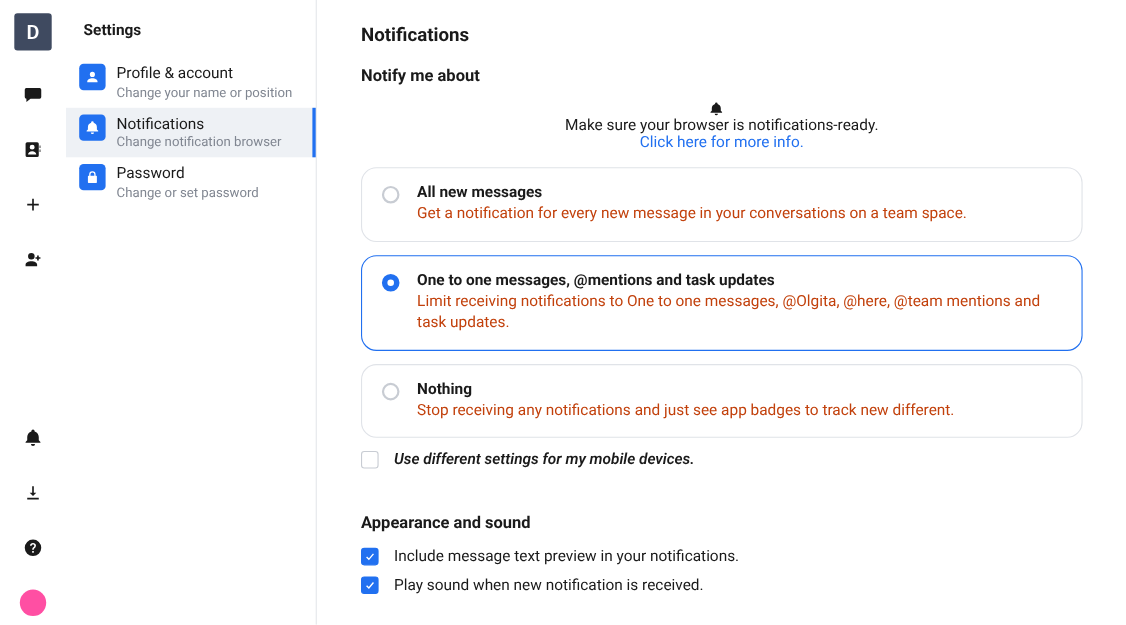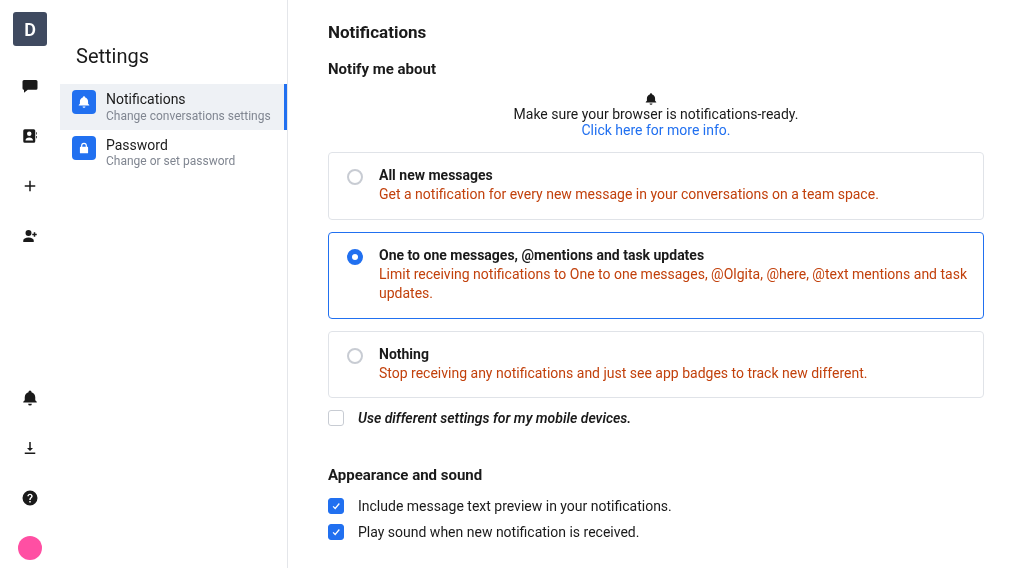--- a/index.html
+++ b/index.html
@@ -49,24 +49,23 @@
     margin-top: 6px;
   }
 
   
   .settings-side {
     width: 228px;
     border-right: 1px solid #e4e6ea;
     padding-top: 20px;
   }
   .settings-title {
-    font-size: 20px;
-    font-weight: 400;
+    font-size: 14px;
+    font-weight: 700;
     padding: 0 16px 16px 16px;
-    margin-top: 24px;
   }
   .settings-item {
     display: flex;
     align-items: flex-start;
     padding: 6px 8px 6px 12px;
     cursor: pointer;
     position: relative;
   }
   .settings-item.active {
     background: #eef1f5;
@@ -114,21 +113,21 @@
     align-items: center;
     font-size: 14px;
     margin-bottom: 14px;
     flex-direction: column;
   }
   .browser-row svg { width: 14px; height: 14px; fill: #1a1a1a; margin-right: 10px; }
   .link { color: #2170f0; text-decoration: none; cursor: pointer; }
 
   .option-card {
     border: 1px solid #e0e3e8;
-    border-radius: 4px;
+    border-radius: 14px;
     padding: 14px 16px 14px 18px;
     display: flex;
     align-items: flex-start;
     margin-bottom: 12px;
     cursor: pointer;
   }
   .option-card.selected {
     border-color: #2170f0;
   }
   .radio {
@@ -222,30 +221,41 @@
     <svg viewBox="0 0 24 24">
         <path d="M12 2a10 10 0 1 0 0 20 10 10 0 0 0 0-20zm1 16h-2v-2h2v2zm1.6-6.2c-.5.5-1.1.9-1.4 1.4-.2.3-.2.7-.2 1.3h-2c0-.9.1-1.5.4-2 .3-.5.9-1 1.4-1.5.5-.4.8-.9.8-1.5 0-.9-.7-1.5-1.6-1.5-.9 0-1.6.6-1.6 1.5H8.4c0-2 1.6-3.3 3.6-3.3s3.6 1.3 3.6 3.1c0 1-.4 1.7-1 2.5z"></path>
       </svg>
   </div>
   <div class="rail-presence"></div>
 </div>
 
 <div class="settings-side">
   <div class="settings-title">Settings</div>
 
+  <div class="settings-item">
+    <div class="settings-item-icon">
+      <svg viewBox="0 0 24 24">
+          <path d="M12 4a4 4 0 1 1 0 8 4 4 0 0 1 0-8zm0 10c4 0 8 2 8 5v1H4v-1c0-3 4-5 8-5z"></path>
+        </svg>
+    </div>
+    <div class="settings-item-text">
+      <div class="settings-item-label">Profile &amp; account</div>
+      <div class="settings-item-desc">Change your name or position</div>
+    </div>
+  </div>
 
   <div class="settings-item active">
     <div class="settings-item-icon">
       <svg viewBox="0 0 24 24">
           <path d="M12 2a2 2 0 0 1 2 2v.3c2.9.9 5 3.5 5 6.7v4l2 2v1H3v-1l2-2v-4c0-3.2 2.1-5.8 5-6.7V4a2 2 0 0 1 2-2zm0 20a2.5 2.5 0 0 1-2.5-2.5h5A2.5 2.5 0 0 1 12 22z"></path>
         </svg>
     </div>
     <div class="settings-item-text">
       <div class="settings-item-label">Notifications</div>
-      <div class="settings-item-desc">Change conversations settings</div>
+      <div class="settings-item-desc">Change notification browser</div>
     </div>
   </div>
 
   <div class="settings-item">
     <div class="settings-item-icon">
       <svg viewBox="0 0 24 24">
           <path d="M7 10V8a5 5 0 0 1 10 0v2h1a1 1 0 0 1 1 1v9a1 1 0 0 1-1 1H6a1 1 0 0 1-1-1v-9a1 1 0 0 1 1-1h1zm2 0h6V8a3 3 0 0 0-6 0v2z"></path>
         </svg>
     </div>
     <div class="settings-item-text">
@@ -273,21 +283,21 @@
     <div>
       <div class="option-title">All new messages</div>
       <div class="option-desc">Get a notification for every new message in your conversations on a team space.</div>
     </div>
   </div>
 
   <div class="option-card selected">
     <div class="radio"></div>
     <div>
       <div class="option-title">One to one messages, @mentions and task updates</div>
-      <div class="option-desc">Limit receiving notifications to One to one messages, @Olgita, @here, @text mentions and task updates.</div>
+      <div class="option-desc">Limit receiving notifications to One to one messages, @Olgita, @here, @team mentions and task updates.</div>
     </div>
   </div>
 
   <div class="option-card">
     <div class="radio"></div>
     <div>
       <div class="option-title">Nothing</div>
       <div class="option-desc">Stop receiving any notifications and just see app badges to track new different.</div>
     </div>
   </div>

